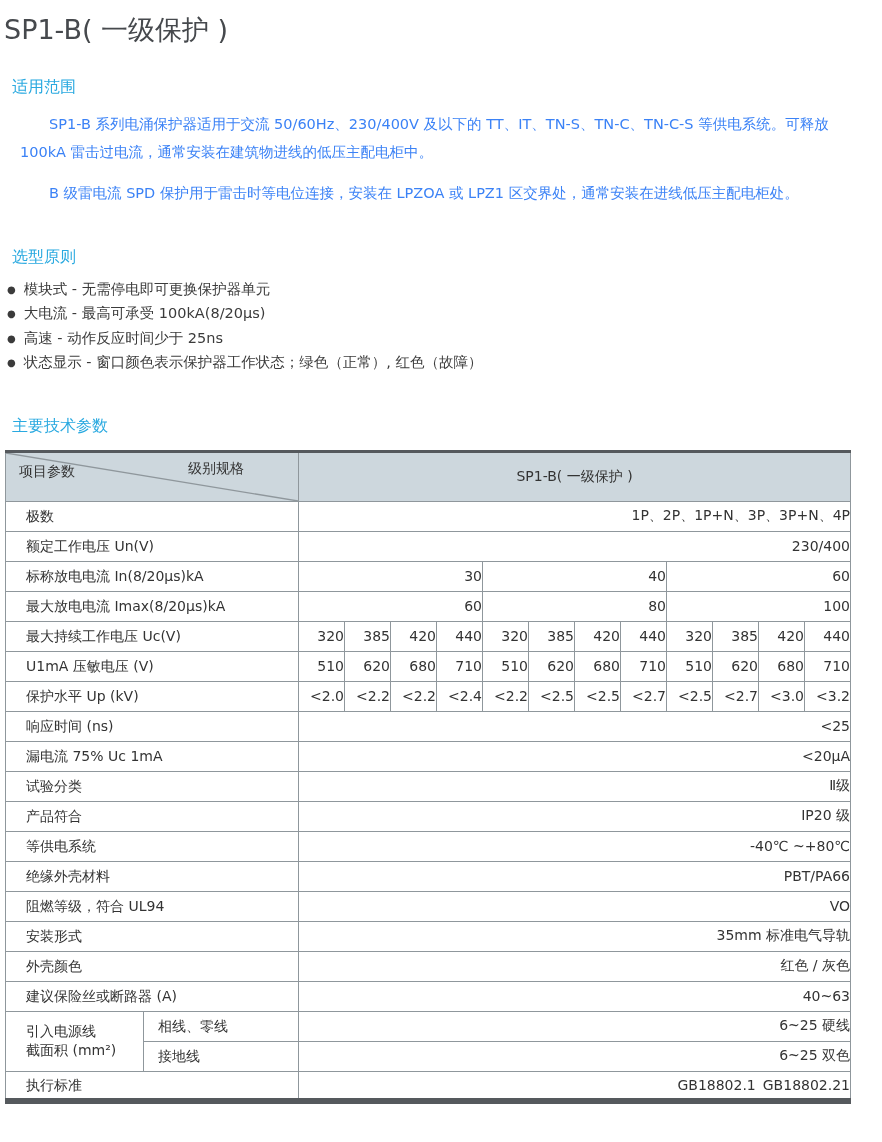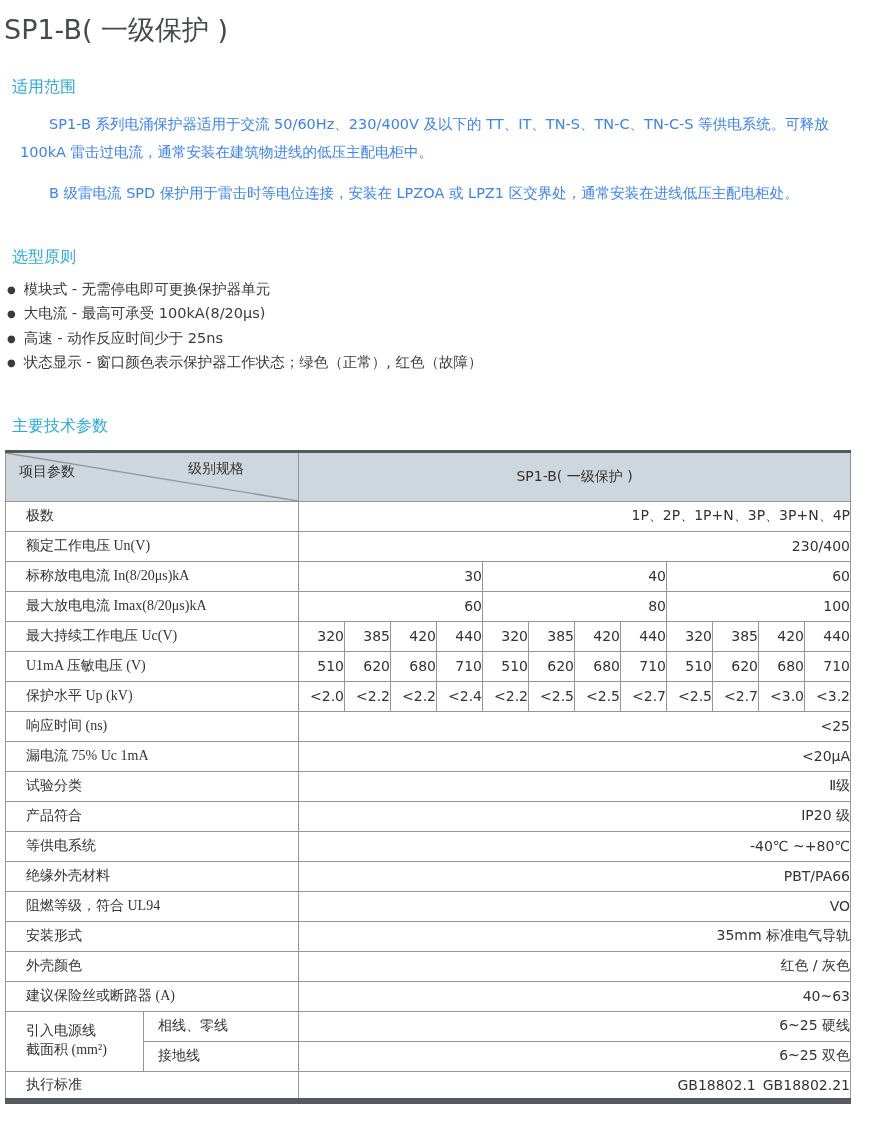--- a/index.html
+++ b/index.html
@@ -72,21 +72,20 @@
   table.specs td {
     border: 1px solid #8f979c;
     height: 30px;
     padding: 0;
     overflow: hidden;
   }
   table.specs td.lbl {
     text-align: left;
     padding-left: 20px;
     line-height: 1.35;
-    font-family: Liberation Serif, serif;
   }
   table.specs td.sub { padding-left: 14px; margin-top: 12px; }
   table.specs td.val { text-align: right; }
 
   table.specs thead td {
     background: #cdd7dd;
     height: 50px;
   }
   td.corner { position: relative; }
   td.corner svg.diag {

